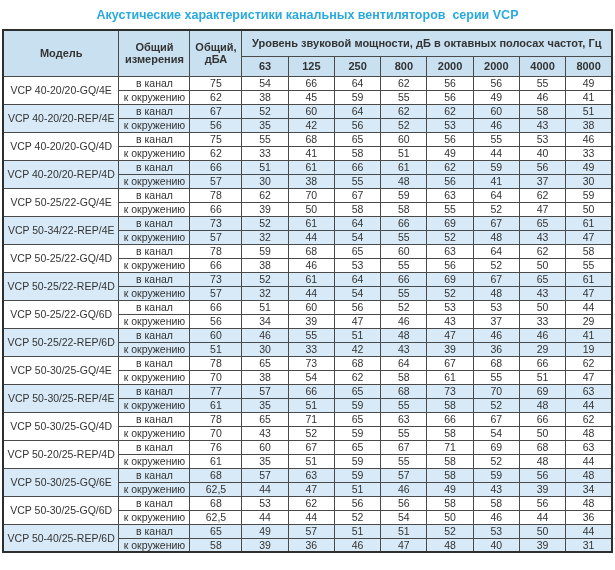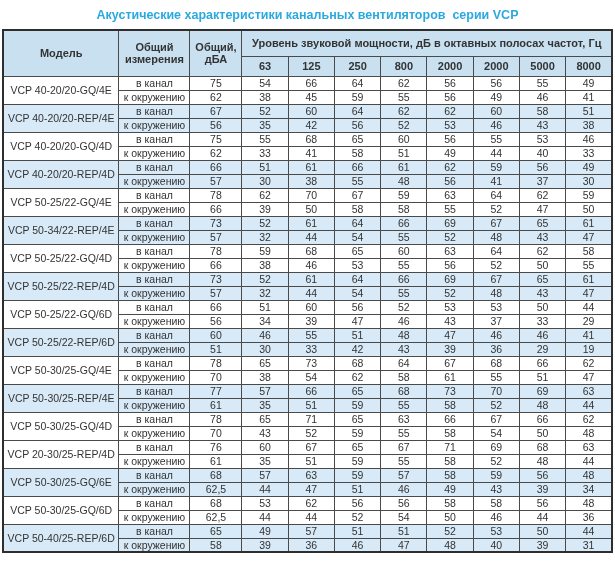--- a/index.html
+++ b/index.html
@@ -90,21 +90,21 @@
         <th rowspan="2">Общий, дБА</th>
         <th colspan="8">Уровень звуковой мощности, дБ в октавных полосах частот, Гц</th>
       </tr>
       <tr class="freqs">
           <th>63</th>
           <th>125</th>
           <th>250</th>
           <th>800</th>
           <th>2000</th>
           <th>2000</th>
-          <th>5000</th>
+          <th>4000</th>
           <th>8000</th>
         </tr>
     </thead>
     <tbody>
         <tr>
           <td class="model" rowspan="2">VCP 40-20/20-GQ/4E</td>
           <td class="zone">в канал</td>
           <td>75</td>
           <td>54</td>
           <td>66</td>
@@ -421,21 +421,21 @@
           <td>43</td>
           <td>52</td>
           <td>59</td>
           <td>55</td>
           <td>58</td>
           <td>54</td>
           <td>50</td>
           <td>48</td>
         </tr>
         <tr>
-          <td class="model" rowspan="2">VCP 20-30/25-REP/4D</td>
+          <td class="model" rowspan="2">VCP 50-20/25-REP/4D</td>
           <td class="zone">в канал</td>
           <td>76</td>
           <td>60</td>
           <td>67</td>
           <td>65</td>
           <td>67</td>
           <td>71</td>
           <td>69</td>
           <td>68</td>
           <td>63</td>

